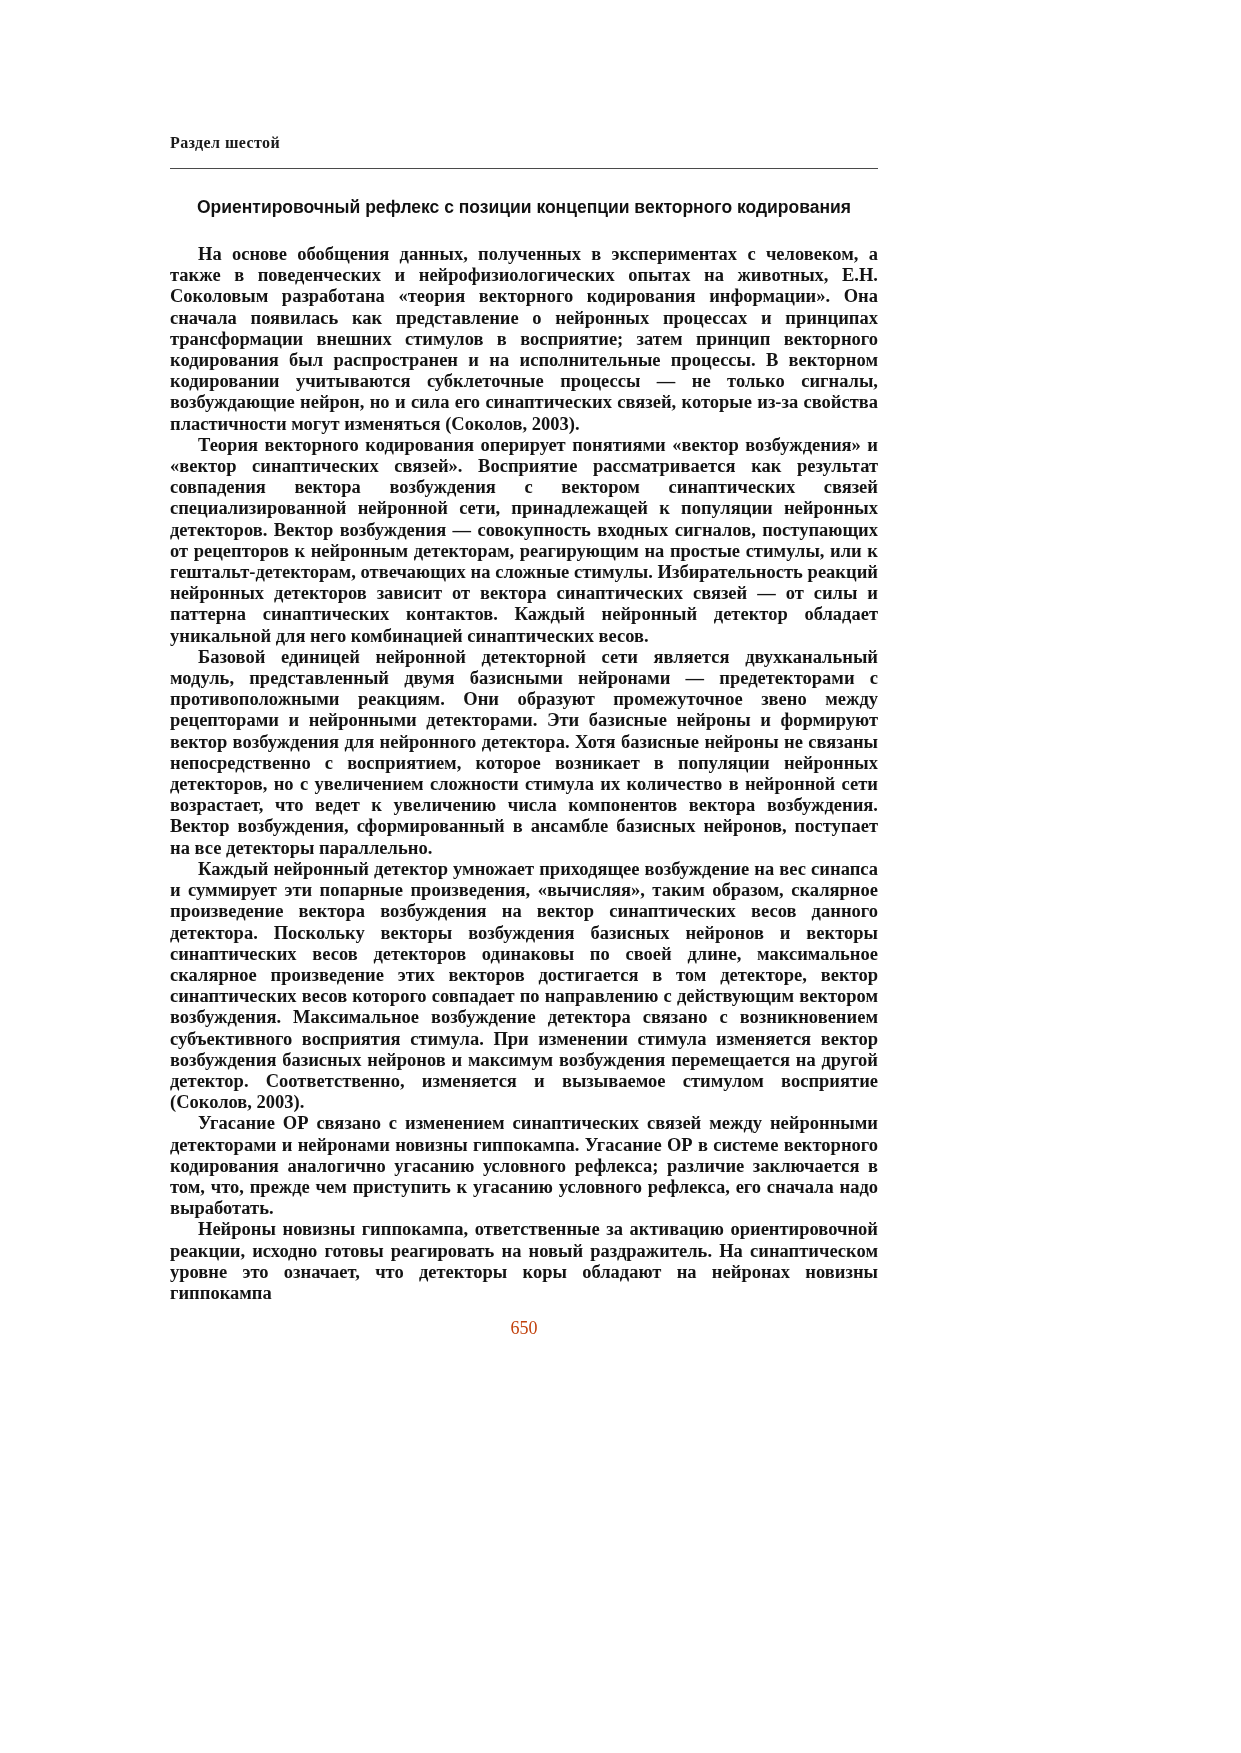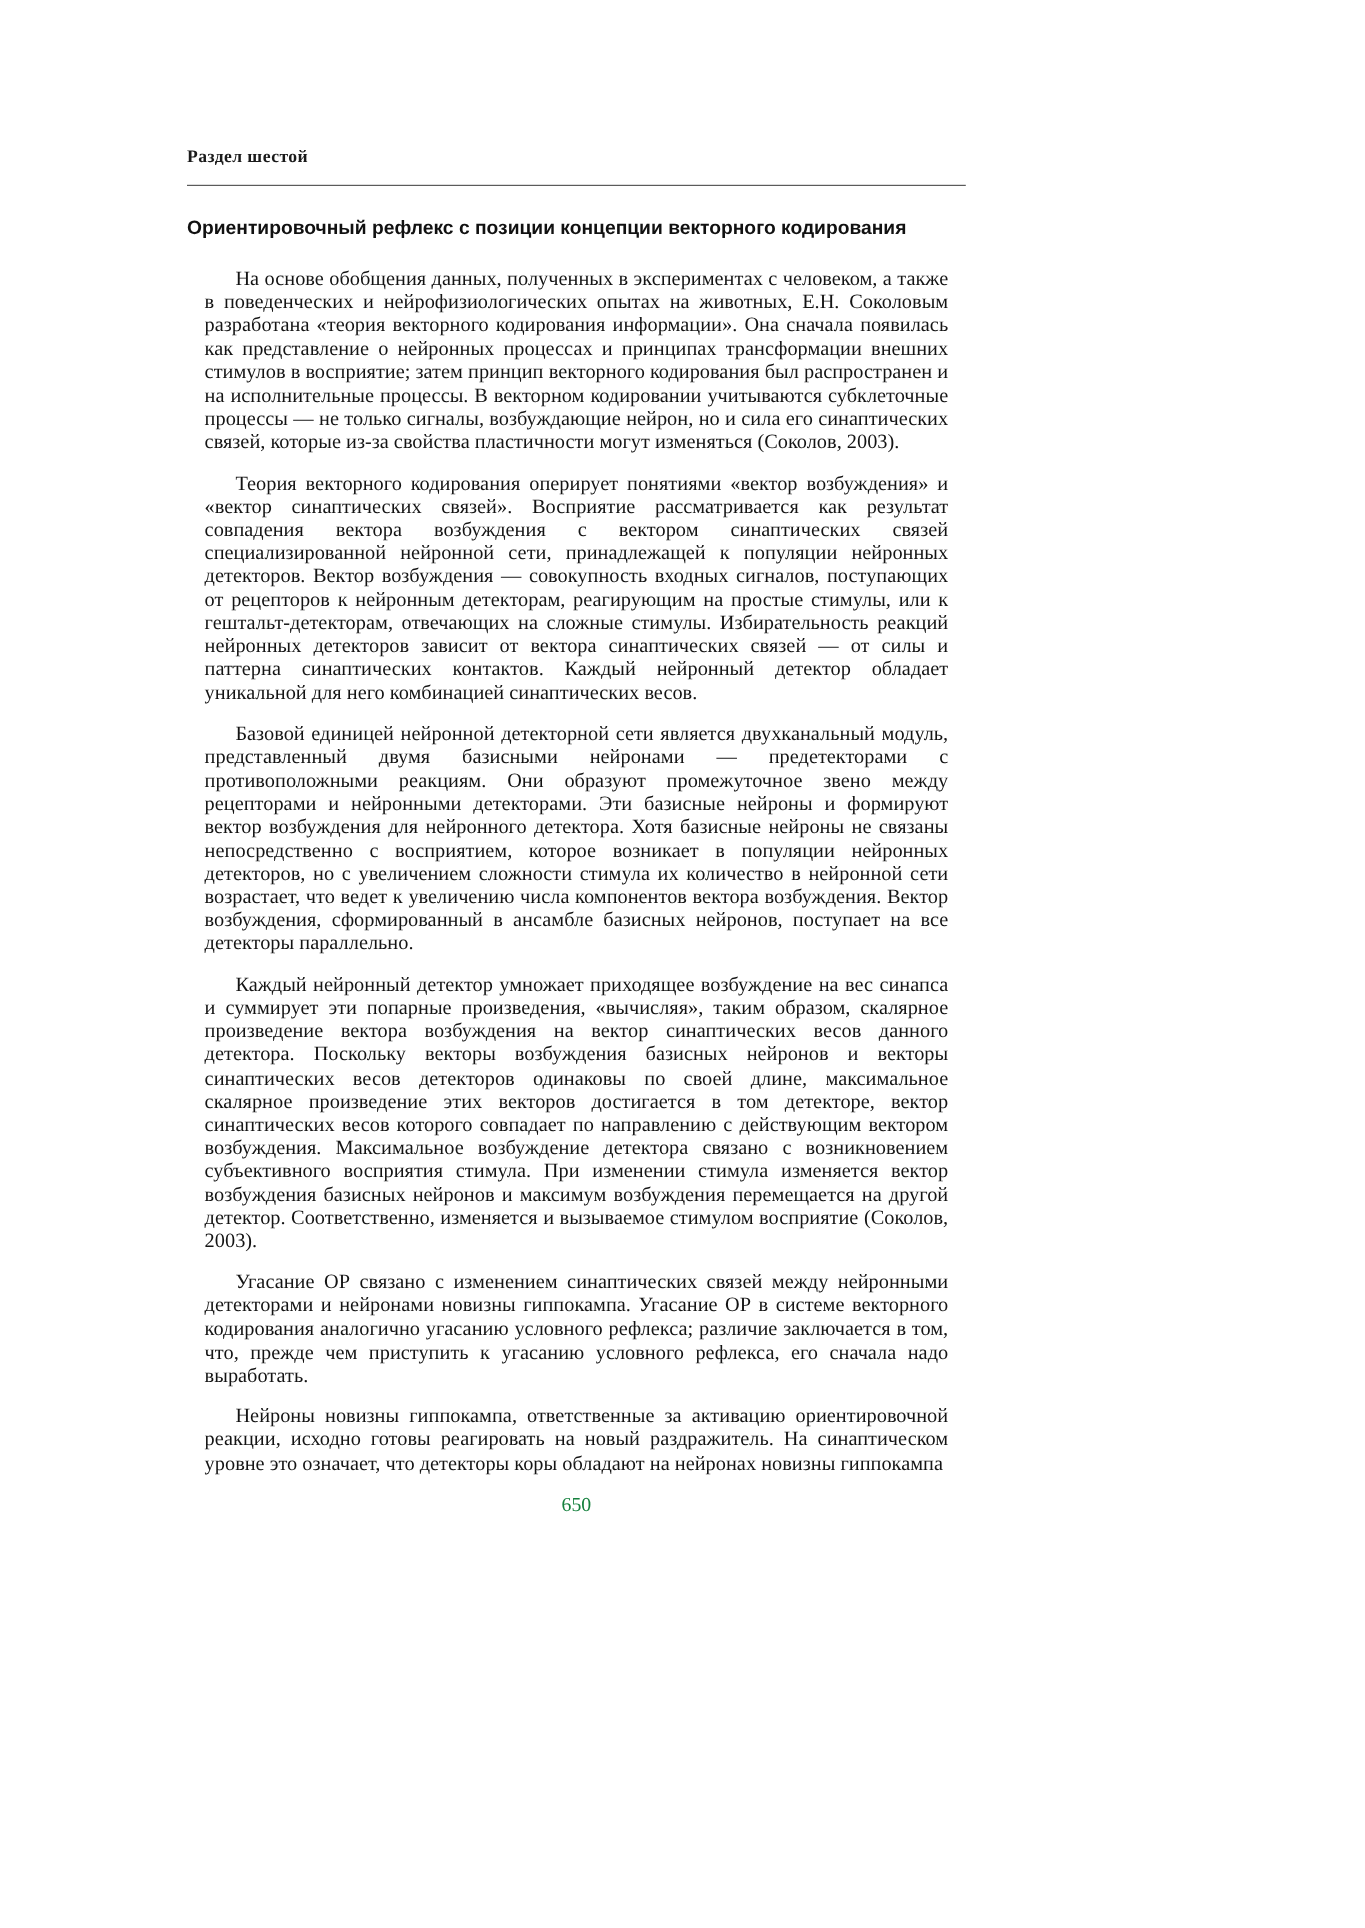--- a/index.html
+++ b/index.html
@@ -30,42 +30,44 @@
     color: #1a1a1a;
   }
   .rule {
     border-bottom: 1.2px solid #4a4a4a;
     margin-top: 16px;
     width: 100%;
     height: 0;
   }
   .page-title {
     margin-top: 28px;
+    text-align: center;
     font-family: "Liberation Sans", sans-serif;
     font-weight: bold;
     font-size: 17.5px;
     color: #111111;
   }
   .body-text {
     margin-top: 26px;
     font-size: 18.5px;
     line-height: 21.2px;
     text-align: justify;
     color: #141414;
   }
   .body-text p {
-    margin: 16px;
+    margin: 0;
     padding: 0;
     text-indent: 28px;
+    font-weight: bold;
   }
   .page-number {
     text-align: center;
     font-size: 18px;
     margin-top: 14px;
-    color: #15803d;
+    color: #c2410c;
   }
 </style>
 </head>
 <body>
 
 <div class="page">
   <div class="content">
 
     <div class="running-header">Раздел шестой</div>
 

